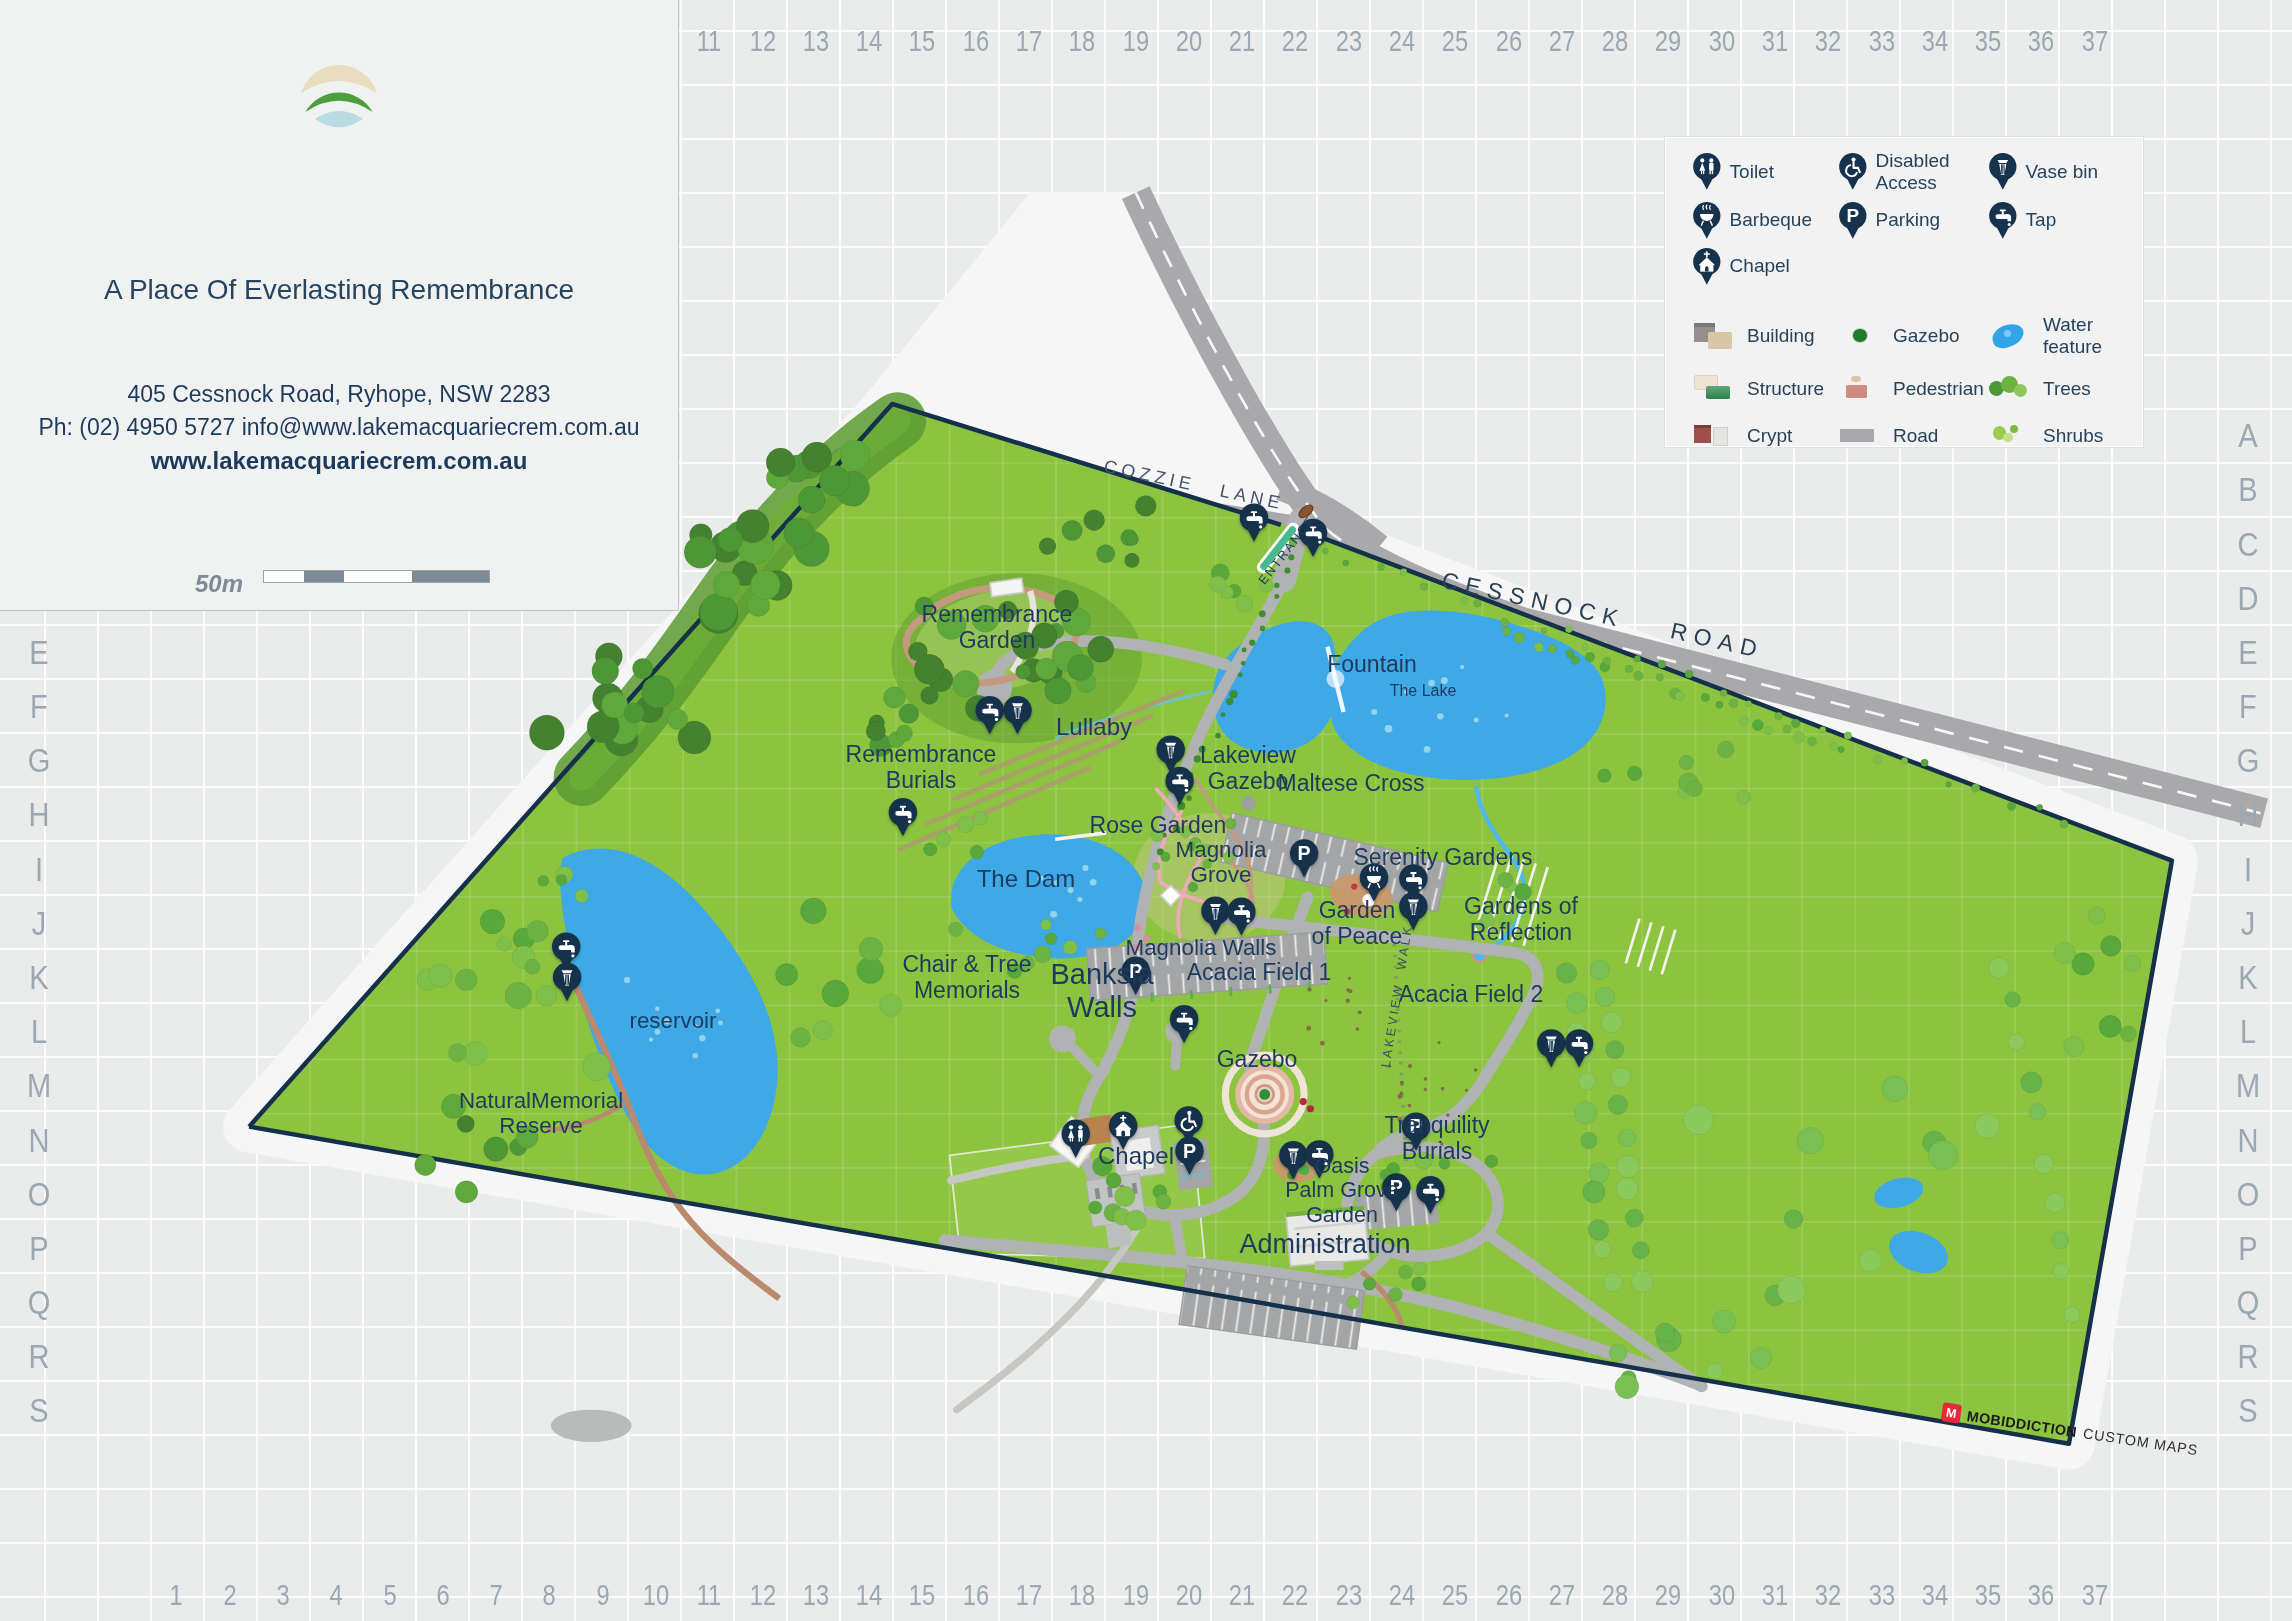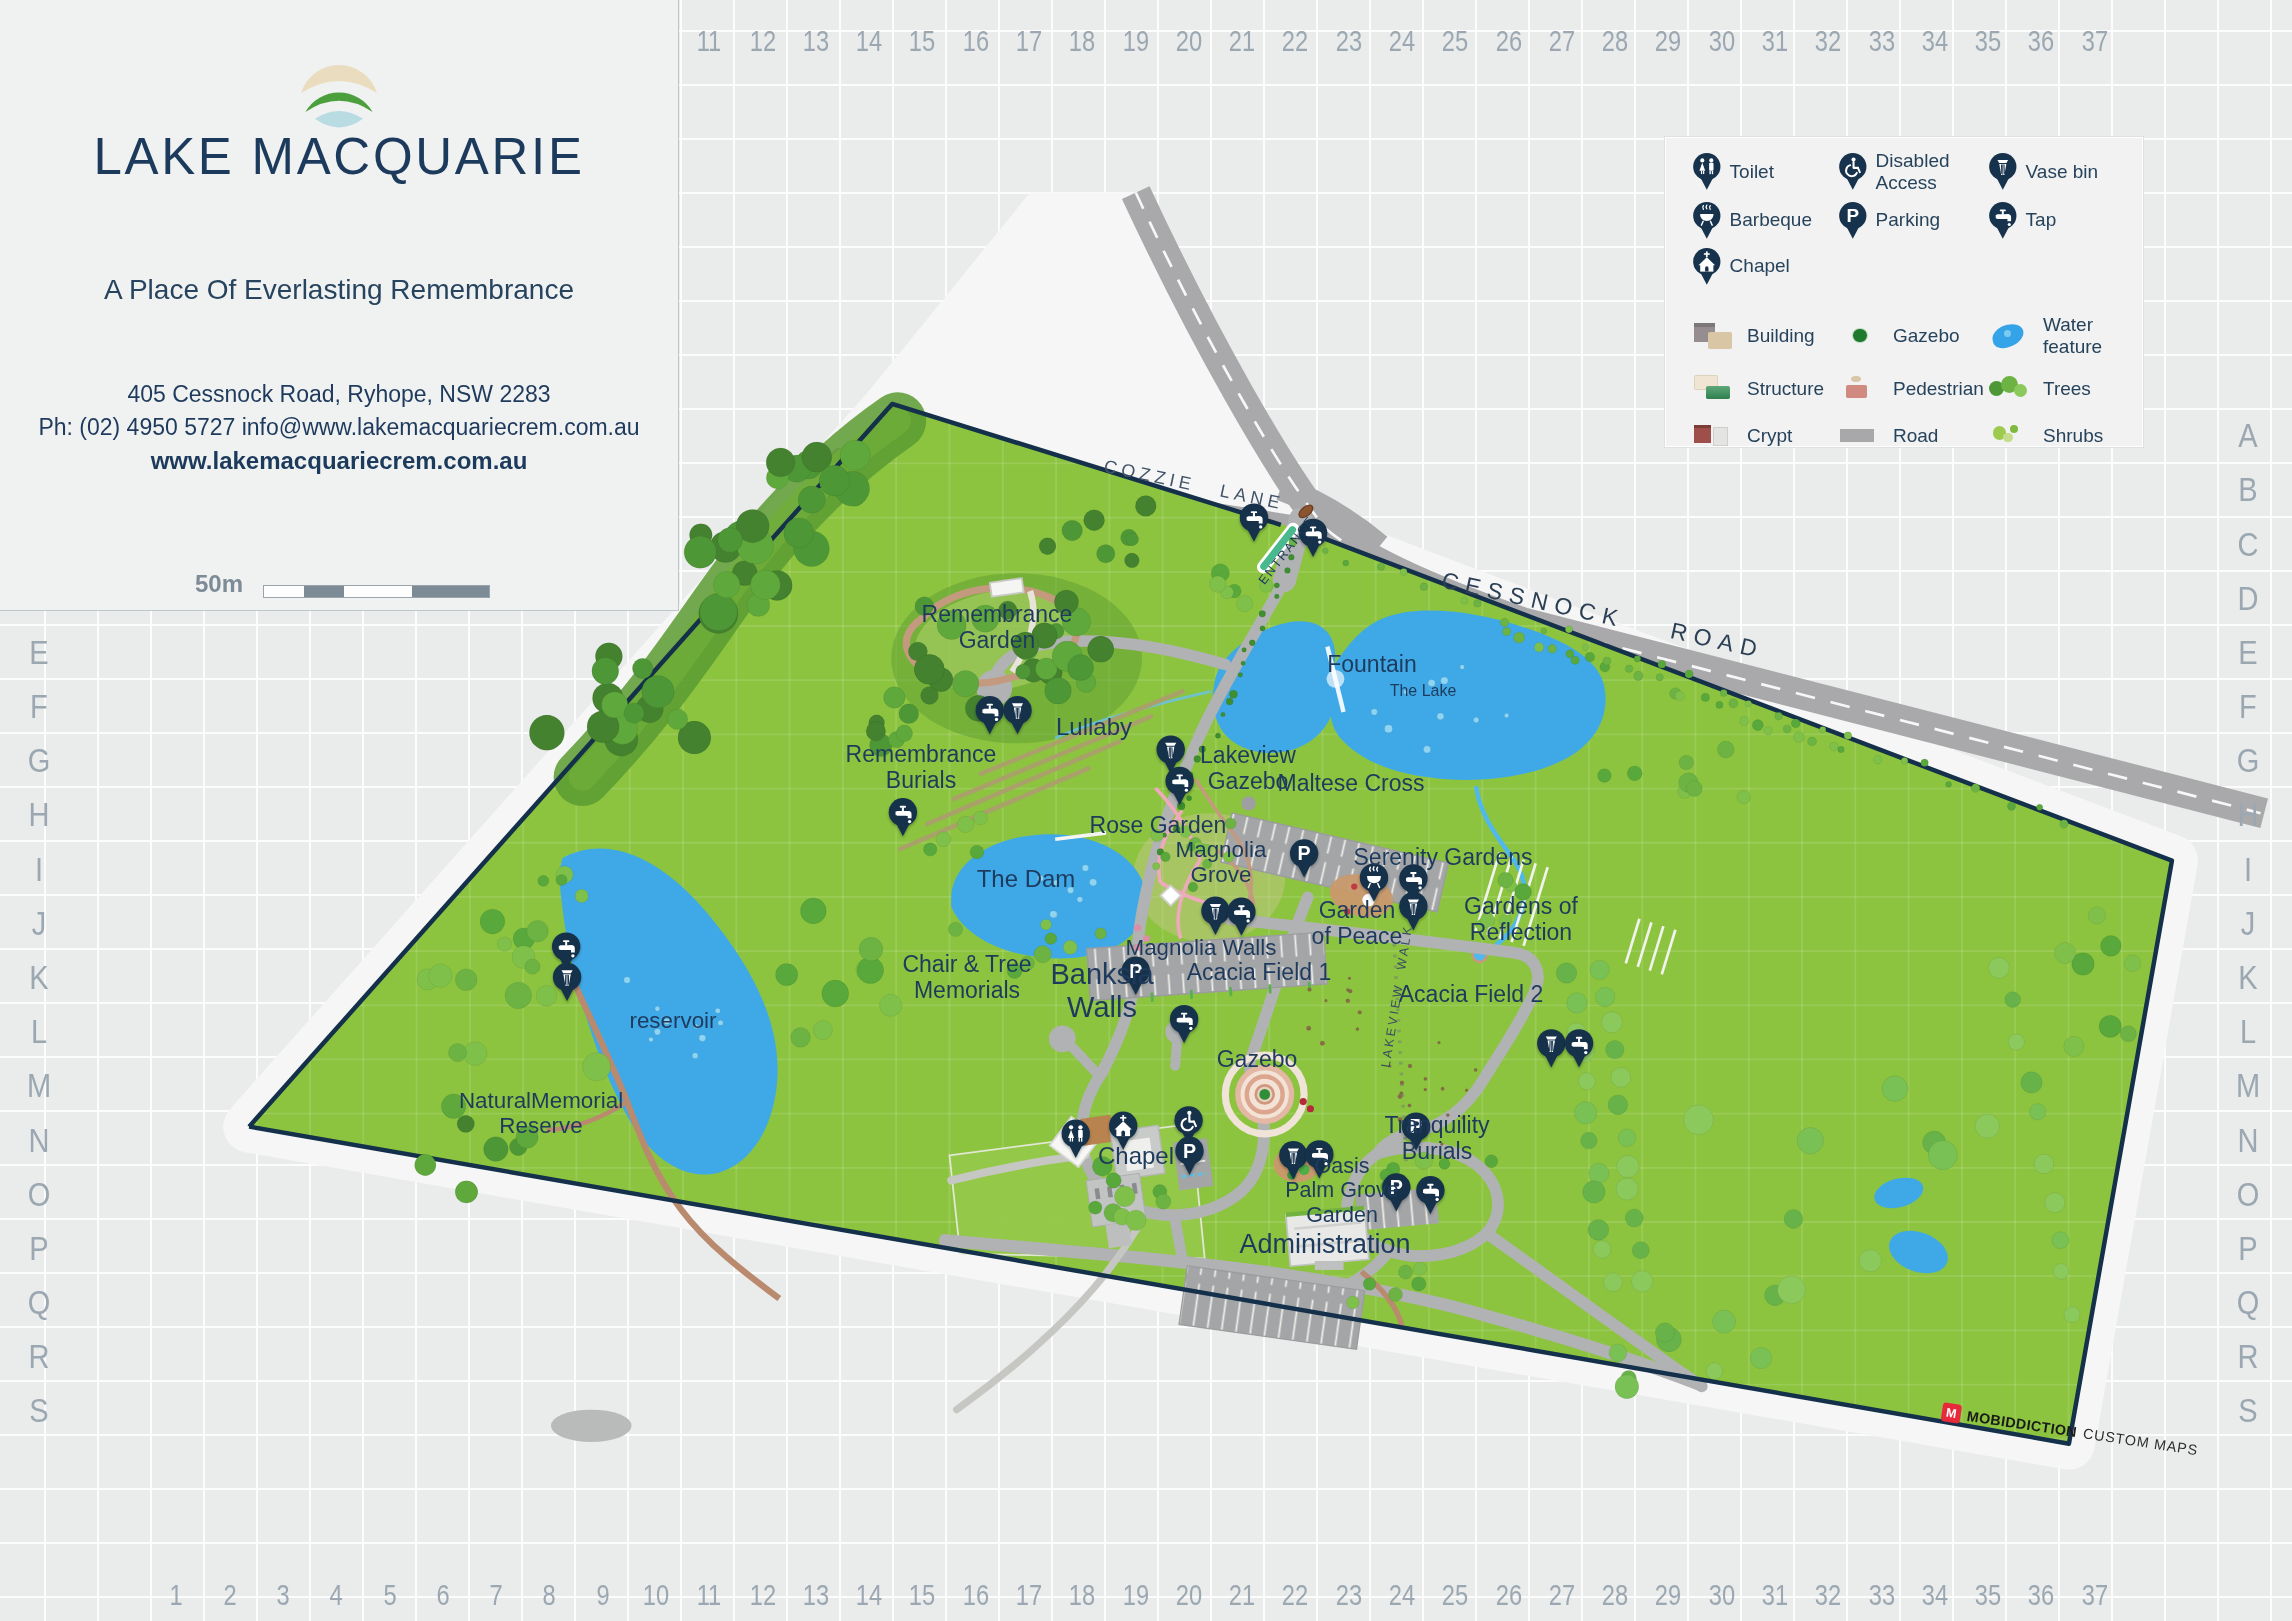--- a/index.html
+++ b/index.html
@@ -26,21 +26,21 @@
   .brand-subtitle{position:absolute;left:0;top:202px;width:100%;text-align:center;
                color:#1C3A5C;font-size:24px;letter-spacing:9.9px;font-weight:700;}
   .brand-tagline{position:absolute;left:0;top:274px;width:100%;text-align:center;
                color:#27445F;font-size:28px;}
   .brand-address{position:absolute;left:0;top:381px;width:100%;text-align:center;
                color:#1E3A5C;font-size:23px;}
   .brand-phone{position:absolute;left:0;top:414px;width:100%;text-align:center;
                color:#1E3A5C;font-size:23px;}
   .brand-website{position:absolute;left:0;top:447px;width:100%;text-align:center;
                color:#1C3A5C;font-size:24px;font-weight:700;}
-  #scale-row{position:absolute;left:195px;top:570px;display:flex;align-items:flex-end;}
+  #scale-row{position:absolute;left:195px;top:570px;display:flex;align-items:flex-start;font-style:italic;}
   #scale-label{color:#7D8B96;font-size:24px;font-weight:700;margin-right:19.7px;}
   #scale-bar{display:flex;height:10.7px;border:0.9px solid #9AA5AB;}
   #scale-bar div{height:100%;}
   .seg-w{background:#FDFDFD;} .seg-g{background:#7D8B96;}
   
   #legend{position:absolute;left:1664px;top:136px;width:478px;height:310px;z-index:4;
           background:#F1F2F1;border:1.8px solid #DEE1E2;box-shadow:0 0 0 0.9px #fff inset;}
   #legend-pins,#legend-areas{position:absolute;left:27px;display:grid;
           grid-template-columns:146px 150px 154px;}
   #legend-pins{top:12.5px;row-gap:7.2px;}
@@ -937,21 +937,20 @@
       <div class="map-label" style="left: 1287px; top: 550px; font-size: 12.5px; transform: translate(-50%, -50%) rotate(-52deg); letter-spacing: 1.8px; color: rgb(30, 58, 92);">ENTRANCE</div>
       <div class="map-label" style="left: 1397px; top: 996px; font-size: 12.5px; transform: translate(-50%, -50%) rotate(-81deg); letter-spacing: 2.7px; word-spacing: 7.2px; color: rgb(58, 77, 96);">LAKEVIEW WALK</div>
     </div>
 
   <div id="info-panel">
     <svg width="86" height="86" style="position:absolute;left:296px;top:50px;" viewBox="0 0 100 100">
       <path d="M 6,50 A 46,46 0 0 1 94,50 Q 50,22 6,50 Z" fill="#EADCBE"></path>
       <path d="M 11,66 A 45,45 0 0 1 89,66 Q 50,40 11,66 Z" fill="#4C9F3D" transform="translate(0,6)"></path>
       <path d="M 22,80 Q 50,62 78,80 Q 50,100 22,80 Z" fill="#B9DCE3"></path>
     </svg>
-    <div class="brand-title">LAKE MACQUARIE</div>
     <div class="brand-tagline">A Place Of Everlasting Remembrance</div>
     <div class="brand-address">405 Cessnock Road, Ryhope, NSW 2283</div>
     <div class="brand-phone">Ph: (02) 4950 5727  info@www.lakemacquariecrem.com.au</div>
     <div class="brand-website">www.lakemacquariecrem.com.au</div>
     <div id="scale-row">
       <span id="scale-label">50m</span>
       <div id="scale-bar">
         <div class="seg-w" style="width:40px"></div>
         <div class="seg-g" style="width:40px"></div>
         <div class="seg-w" style="width:68px"></div>

